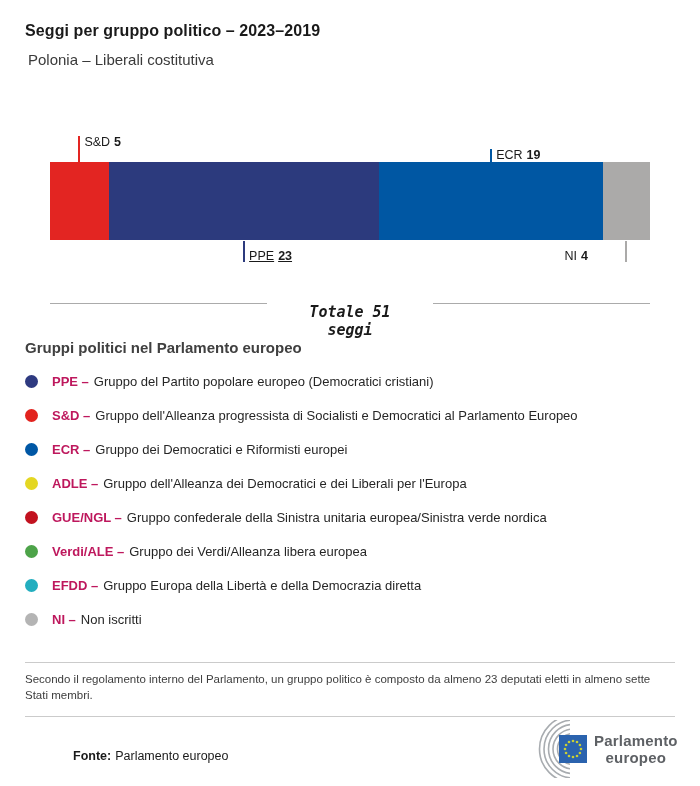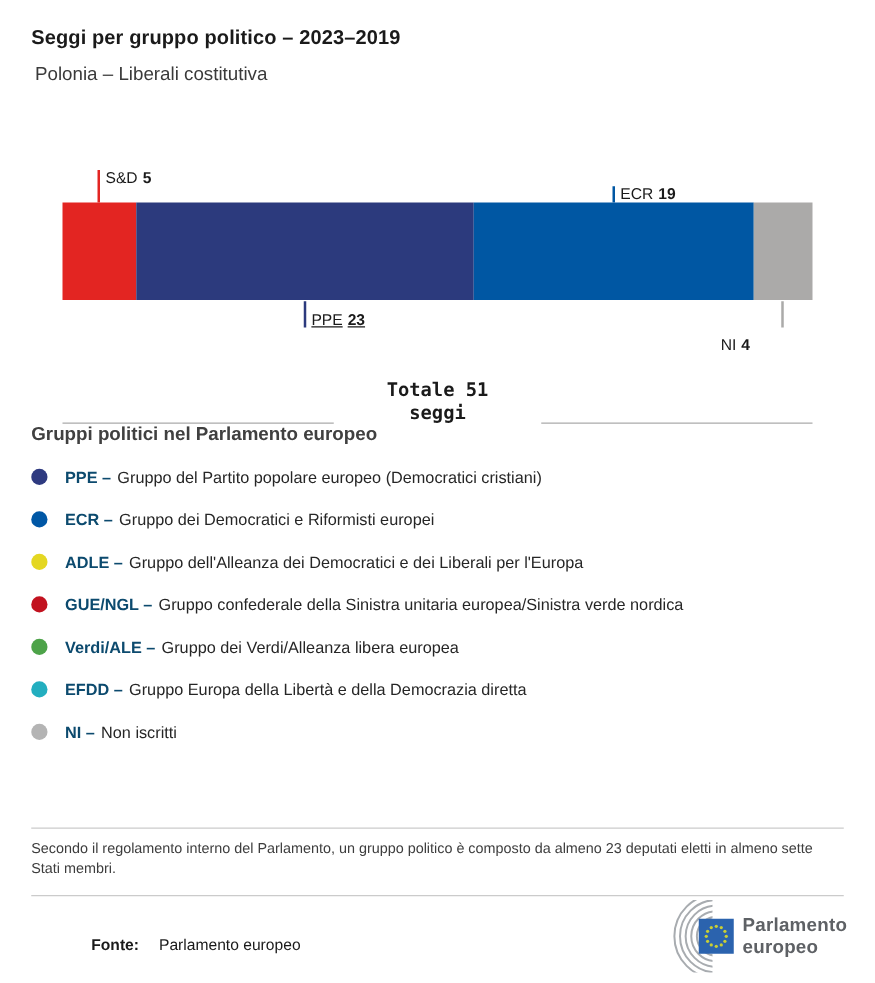--- a/index.html
+++ b/index.html
@@ -12,42 +12,42 @@
 
   
   #chart{position:absolute;left:0;top:0;width:644px;height:300px;}
   #stacked-bar{position:absolute;left:50px;top:162px;width:600px;height:78px;display:flex;}
   .bar-segment{height:100%;}
   .callout-line{position:absolute;width:2px;}
   .callout-label{position:absolute;font-size:12.5px;color:#1a1a1a;white-space:nowrap;}
   .callout-label .callout-value{font-weight:700;margin-left:4px;}
 
   
-  #total-row{position:absolute;left:50px;top:303px;width:600px;display:flex;align-items:flex-end;gap:42px;}
+  #total-row{position:absolute;left:50px;top:303px;width:600px;display:flex;align-items:flex-start;gap:42px;font-style:italic;}
   .total-divider{flex:1;height:0;border-top:1px solid #ababab;}
   #total-label{flex:none;text-align:center;font-family:"DejaVu Sans Mono",monospace;font-weight:700;font-size:15px;line-height:18px;color:#1a1a1a;}
 
   
   #legend-heading{position:absolute;left:25px;top:339px;font-size:15px;font-weight:700;color:#404040;}
   #legend-list{position:absolute;left:25px;top:364px;width:660px;}
   .legend-item{height:34px;display:flex;align-items:center;}
   .legend-dot{flex:none;width:13px;height:13px;border-radius:50%;margin-right:14px;}
   .legend-text{font-size:13px;color:#262626;white-space:nowrap;}
-  .legend-label{font-weight:700;color:#0c4a6e;margin-right:5px;text-align:center;}
+  .legend-label{font-weight:700;color:#be185d;margin-right:5px;text-align:center;}
 
   
   .rule{position:absolute;left:25px;width:650px;height:0;border-top:1px solid #cbcbcb;}
   #rule-top{top:662px;}
   #rule-bottom{top:716px;}
   #footnote{position:absolute;left:25px;top:671px;width:650px;font-size:11.5px;line-height:16px;color:#3d3d3d;}
   #source-line{position:absolute;left:25px;top:749px;font-size:12.5px;color:#1a1a1a;}
-  #source-line .source-label{font-weight:700;margin-right:16px;padding-left:48px;}
+  #source-line .source-label{font-weight:700;margin-right:4px;padding-left:48px;}
 
   
-  #ep-logo{position:absolute;left:518px;top:720px;width:168px;height:58px;}
+  #ep-logo{position:absolute;left:518px;top:720px;width:168px;height:58px;text-align:center;}
   #ep-logo svg{position:absolute;left:0;top:0;}
   #logo-text{position:absolute;left:76px;top:12px;font-size:15px;line-height:17px;font-weight:700;color:#5e6165;letter-spacing:.2px;}
 </style>
 </head>
 <body>
 
 <div id="page">
 
   <div class="page-title">Seggi per gruppo politico – 2023–2019</div>
   <div class="page-subtitle">Polonia – Liberali costitutiva</div>
@@ -60,21 +60,21 @@
         <div class="bar-segment" style="width: 7.84314%; background: rgb(171, 170, 169);"></div>
       </div>
 
   <div class="callout-line" style="left: 78.4118px; background: rgb(227, 37, 34); top: 136px; height: 26px;"></div>
       <div class="callout-label" style="top: 135px; left: 84.4118px;"><span>S&amp;D</span><span class="callout-value">5</span></div>
       <div class="callout-line" style="left: 243.118px; background: rgb(44, 58, 125); top: 241px; height: 21px;"></div>
       <div class="callout-label" style="top: 249px; left: 249.118px; text-decoration: underline;"><span>PPE</span><span class="callout-value">23</span></div>
       <div class="callout-line" style="left: 490.176px; background: rgb(0, 87, 163); top: 149px; height: 13px;"></div>
       <div class="callout-label" style="top: 148px; left: 496.176px;"><span>ECR</span><span class="callout-value">19</span></div>
       <div class="callout-line" style="left: 625.471px; background: rgb(171, 170, 169); top: 241px; height: 21px;"></div>
-      <div class="callout-label" style="top: 249px; left: 600px; transform: translateX(-100%); margin-top: 20px;"><span>NI</span><span class="callout-value">4</span></div>
+      <div class="callout-label" style="top: 249px; left: 588px; transform: translateX(-100%);"><span>NI</span><span class="callout-value">4</span></div>
     </div>
 
   <div id="total-row">
     <div class="total-divider"></div>
     <div id="total-label">
       <div>Totale 51</div>
       <div>seggi</div>
     </div>
     <div class="total-divider"></div>
   </div>
@@ -82,20 +82,26 @@
   <div id="legend-heading">Gruppi politici nel Parlamento europeo</div>
 
   <div id="legend-list">
     <div class="legend-item">
       <span class="legend-dot" style="background: rgb(46, 58, 128);"></span>
       <span class="legend-text">
         <span class="legend-label">PPE –</span><span class="legend-desc">Gruppo del Partito popolare europeo (Democratici cristiani)</span>
       </span>
     </div>
 
+    <div class="legend-item">
+      <span class="legend-dot" style="background: rgb(226, 35, 30);"></span>
+      <span class="legend-text">
+        <span class="legend-label">S&amp;D –</span><span class="legend-desc">Gruppo dell'Alleanza progressista di Socialisti e Democratici al Parlamento Europeo</span>
+      </span>
+    </div>
 
     <div class="legend-item">
       <span class="legend-dot" style="background: rgb(0, 87, 165);"></span>
       <span class="legend-text">
         <span class="legend-label">ECR –</span><span class="legend-desc">Gruppo dei Democratici e Riformisti europei</span>
       </span>
     </div>
 
     <div class="legend-item">
       <span class="legend-dot" style="background: rgb(228, 215, 34);"></span>

